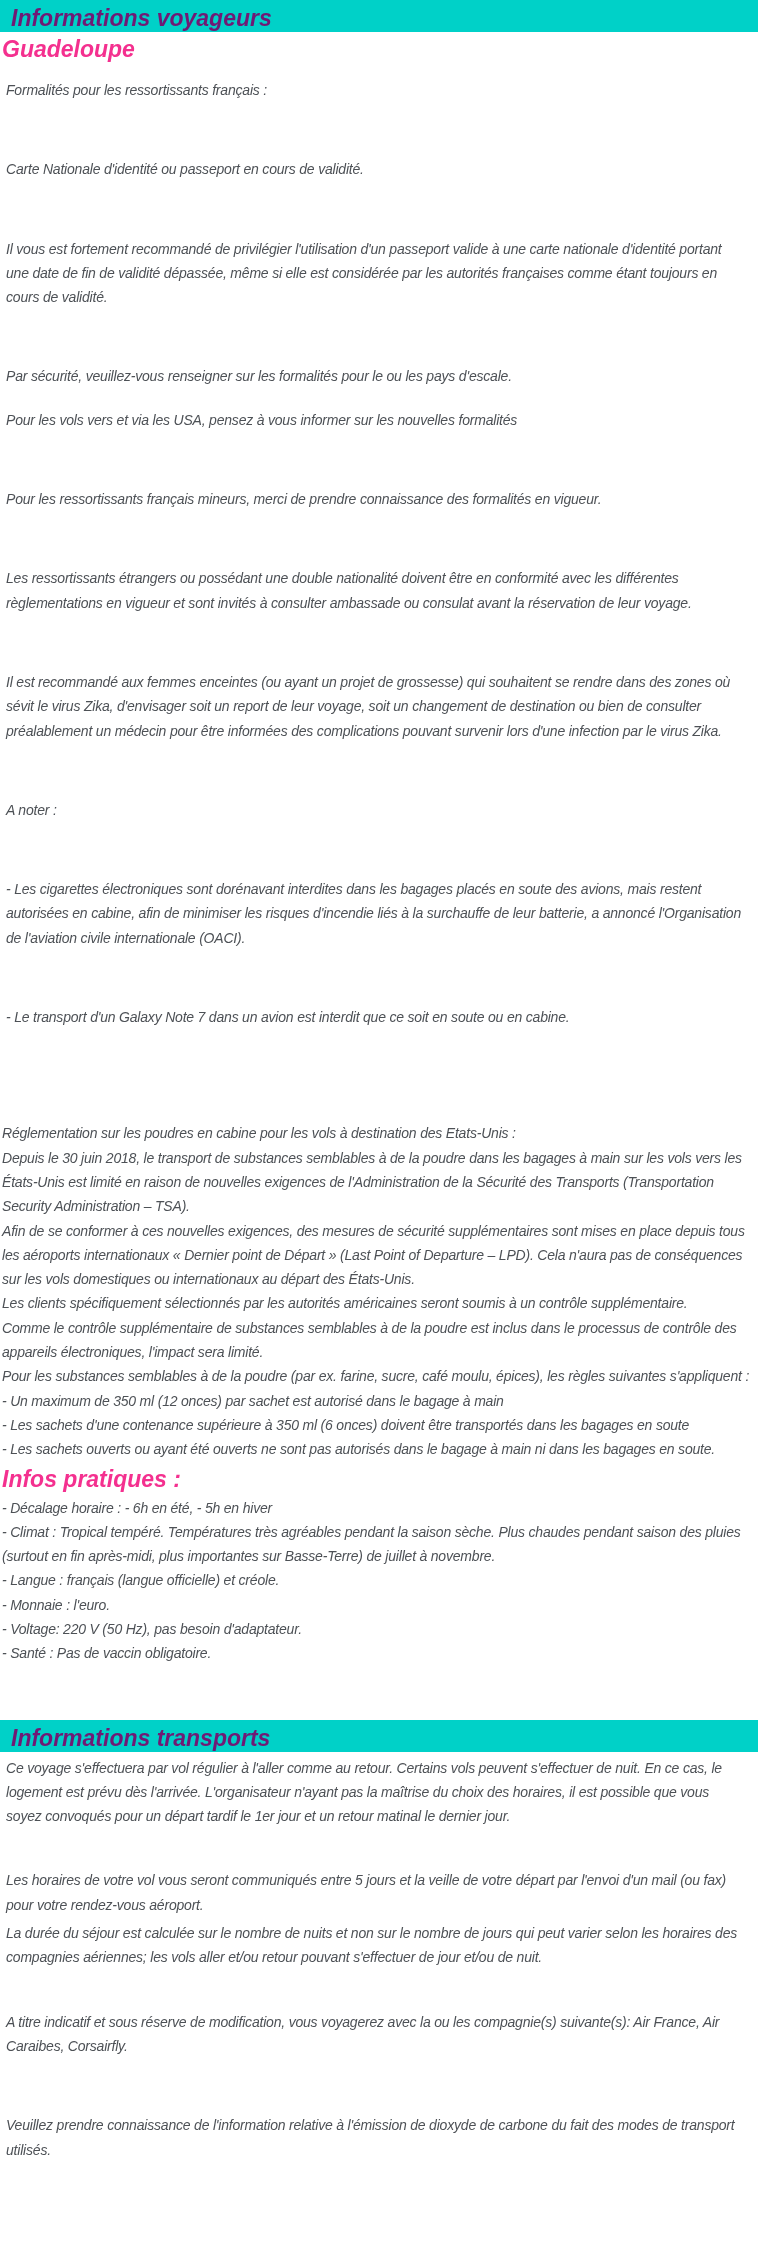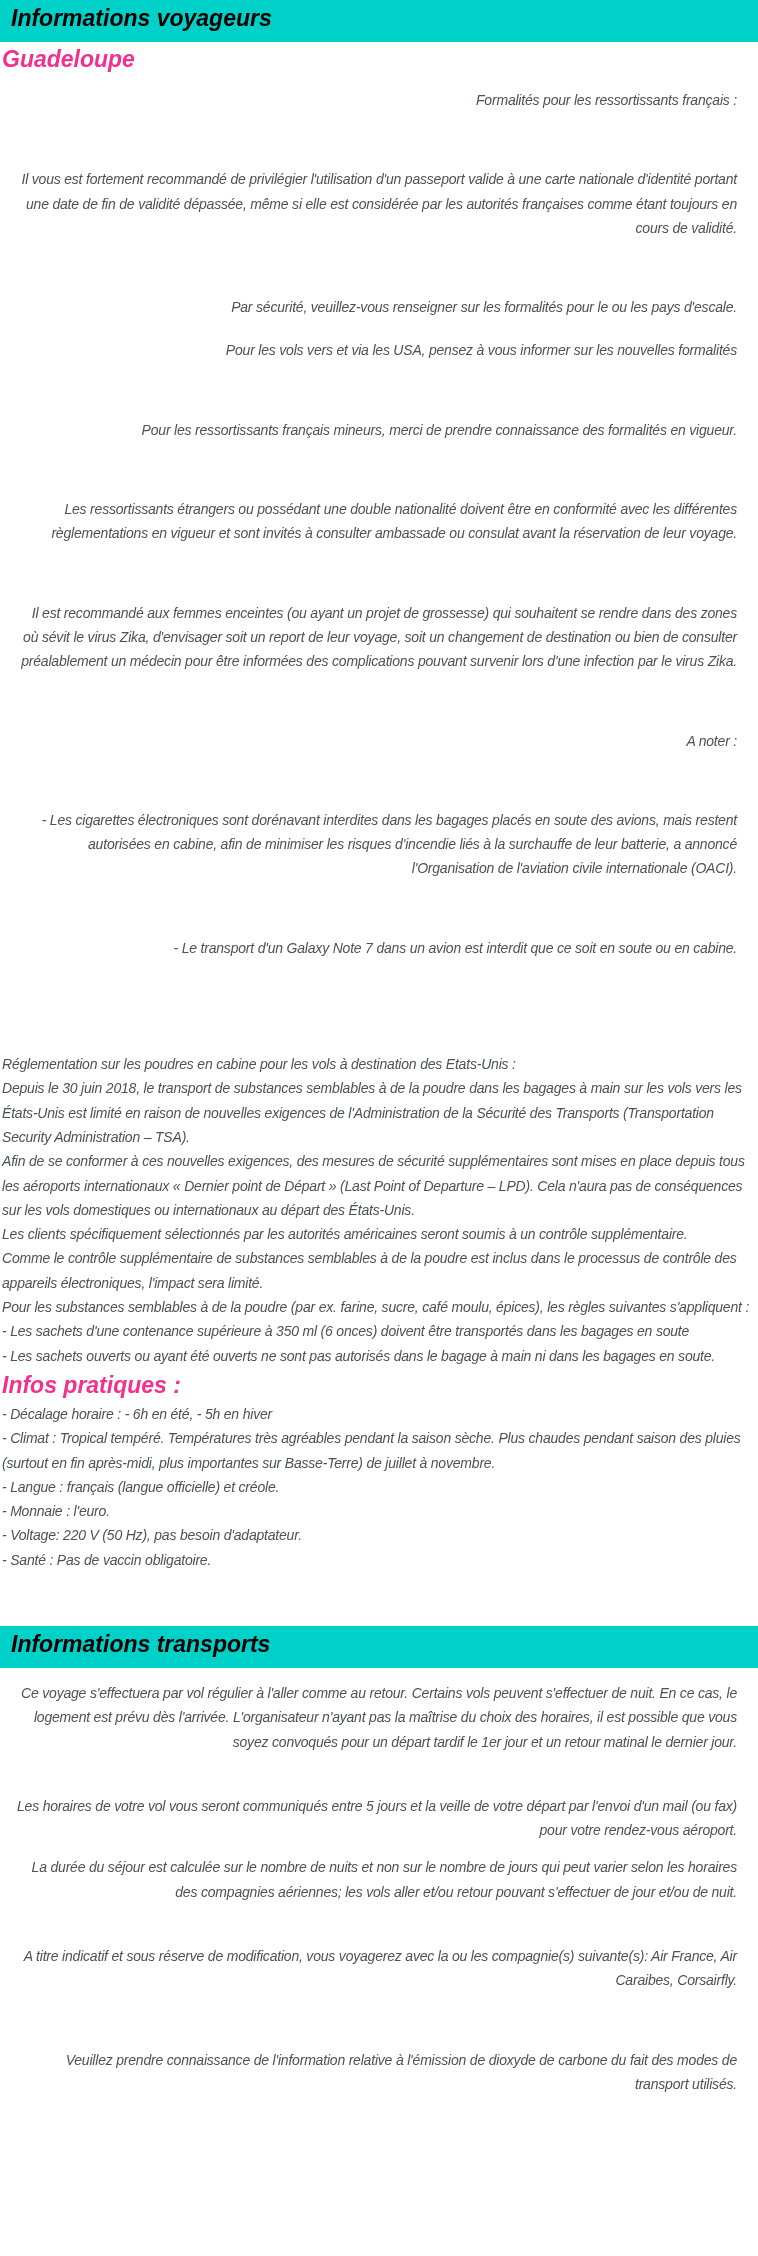--- a/index.html
+++ b/index.html
@@ -4,23 +4,23 @@
 <style>
   html,body{margin:0;padding:0;background:#ffffff;}
   body{
     width:758px;
     font-family:"Liberation Sans",sans-serif;
     font-style:italic;
     color:#4d5156;
     -webkit-font-smoothing:antialiased;
   }
   .banner{
-    height:42px;
+    height:32px;
     background:#00d1c8;
-    color:#000000;
+    color:#701a75;
     font-weight:700;
     font-style:italic;
     font-size:23px;
     line-height:36px;
     padding-left:11px;
   }
   .content{
     padding:0 8px 8px 2px;
     font-size:14px;
     line-height:24.3px;
@@ -28,21 +28,21 @@
   }
   h2.pink{
     color:#f4308f;
     font-size:23px;
     line-height:34px;
     font-weight:700;
     font-style:italic;
     margin:0;
     letter-spacing:0;
   }
-  p{margin:13px;text-align:right;}
+  p{margin:4px;}
   .block div{margin:0;}
   .mt4{margin-top:4px}
   .mt8{margin-top:8px}
   .mt12{margin-top:12px}
   .mt19{margin-top:19px}
   .mt40{margin-top:40px}
   .mt46{margin-top:46px}
   .mt55{margin-top:55px}
   .mt58{margin-top:92px}
   .mb14{margin-bottom:14px}
@@ -51,37 +51,39 @@
 <body>
 
 <div class="banner">
   <span>Informations voyageurs</span>
 </div>
 
 <div class="content">
   <h2 class="pink mt4">Guadeloupe</h2>
 
   <p class="mt12">Formalités pour les ressortissants français :</p>
+  <p class="mt55">Carte Nationale d'identité  ou passeport en cours de validité.</p>
   <p class="mt55">Il vous est fortement recommandé de privilégier l'utilisation d'un passeport valide à une carte nationale d'identité portant une date de fin de validité dépassée, même si elle est considérée par les autorités françaises comme étant toujours en cours de validité.</p>
   <p class="mt55">Par sécurité, veuillez-vous renseigner sur les formalités pour le ou les pays d'escale.</p>
   <p class="mt19">Pour les vols vers et via les USA, pensez à vous informer sur les nouvelles formalités</p>
   <p class="mt55">Pour les ressortissants français mineurs, merci de prendre connaissance des formalités en vigueur.</p>
   <p class="mt55">Les ressortissants étrangers ou possédant une double nationalité doivent être en conformité avec les différentes règlementations en vigueur et sont invités à consulter ambassade ou consulat avant la réservation de leur voyage.</p>
   <p class="mt55">Il est recommandé aux femmes enceintes (ou ayant un projet de grossesse) qui souhaitent se rendre dans des zones où sévit le virus Zika, d'envisager soit un report de leur voyage, soit un changement de destination ou bien de consulter préalablement un médecin pour être informées des complications pouvant survenir lors d'une infection par le virus Zika.</p>
   <p class="mt55">A noter :</p>
   <p class="mt55">- Les cigarettes électroniques sont dorénavant interdites dans les bagages placés en soute des avions, mais restent autorisées en cabine, afin de minimiser les risques d'incendie liés à la surchauffe de leur batterie, a annoncé l'Organisation de l'aviation civile internationale (OACI).</p>
   <p class="mt55">- Le transport d'un Galaxy Note 7 dans un avion est interdit que ce soit en soute ou en cabine.</p>
 
   <div class="block mt58">
     <div>Réglementation sur les poudres en cabine pour les vols à destination des Etats-Unis :</div>
     <div>Depuis le 30 juin 2018, le transport de substances semblables à de la poudre dans les bagages à main sur les vols vers les États-Unis est limité en raison de nouvelles exigences de l'Administration de la Sécurité des Transports (Transportation Security Administration – TSA).</div>
     <div>Afin de se conformer à ces nouvelles exigences, des mesures de sécurité supplémentaires sont mises en place depuis tous les aéroports internationaux « Dernier point de Départ » (Last Point of Departure – LPD). Cela n'aura pas de conséquences sur les vols domestiques ou internationaux au départ des États-Unis.</div>
     <div>Les clients spécifiquement sélectionnés par les autorités américaines seront soumis à un contrôle supplémentaire.</div>
     <div>Comme le contrôle supplémentaire de substances semblables à de la poudre est inclus dans le processus de contrôle des appareils électroniques, l'impact sera limité.</div>
     <div>Pour les substances semblables à de la poudre (par ex. farine, sucre, café moulu, épices), les règles suivantes s'appliquent :</div>
+    <div>- Un maximum de 350 ml (12 onces) par sachet est autorisé dans le bagage à main</div>
     <div>- Les sachets d'une contenance supérieure à 350 ml (6 onces) doivent être transportés dans les bagages en soute</div>
     <div>- Les sachets ouverts ou ayant été ouverts ne sont pas autorisés dans le bagage à main ni dans les bagages en soute.</div>
   </div>
 
   <h2 class="pink mt4 mb14">Infos pratiques :</h2>
 
   <div class="block">
     <div>- Décalage horaire : - 6h en été, - 5h en hiver</div>
     <div>- Climat : Tropical tempéré. Températures très agréables pendant la saison sèche. Plus chaudes pendant saison des pluies (surtout en fin après-midi, plus importantes sur Basse-Terre) de juillet à novembre.</div>
     <div>- Langue : français (langue officielle) et créole.</div>

